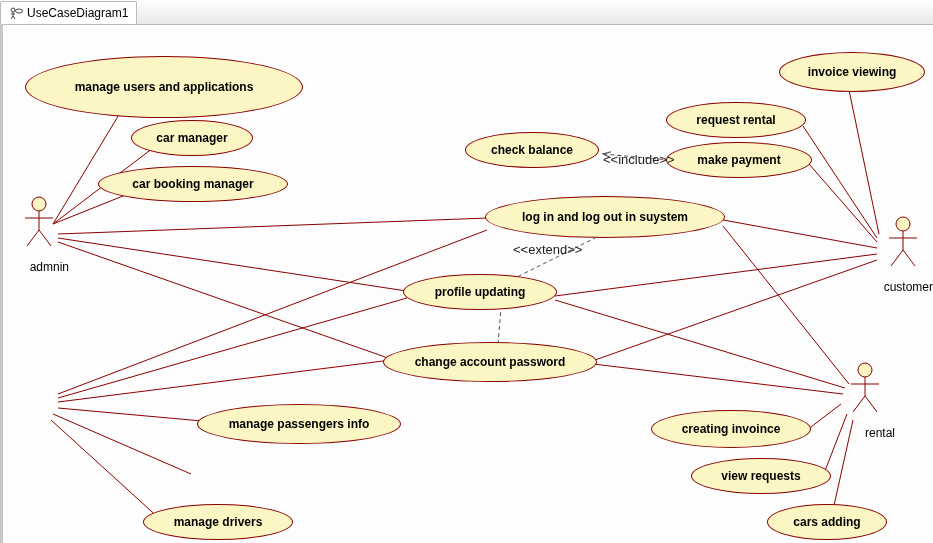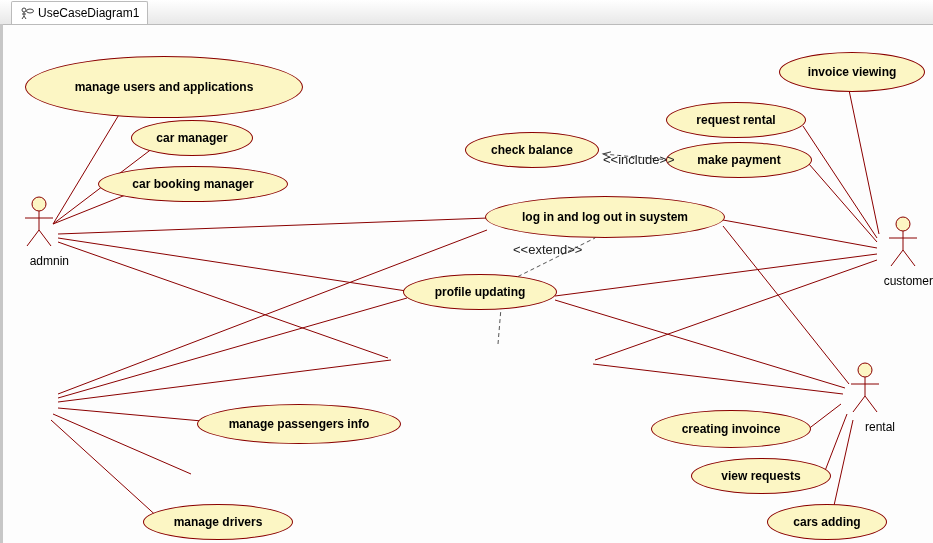--- a/index.html
+++ b/index.html
@@ -1,29 +1,29 @@
 <!DOCTYPE html>
 <html><head>
 <meta charset="utf-8">
 <style>
 html,body{margin:0;padding:0;font-family:"Segoe UI",Arial,sans-serif;font-size:12px;background:#fdfdfd;color:#000}
 .window{width:933px;height:543px;box-sizing:border-box;position:relative;background:#fdfdfd}
 .tabs{height:24px;background:linear-gradient(#fff,#e8e8e8);border-bottom:1px solid #bbb;display:flex;align-items:flex-end}
-.tab{height:22px;border:1px solid #bbb;border-bottom:none;background:#fff;display:flex;align-items:center;padding:0 8px;margin-left:11px;border-radius:2px 2px 0 0}
+.tab{height:22px;border:1px solid #bbb;border-bottom:none;background:#fff;display:flex;align-items:center;padding:0 8px;margin-left:0px;border-radius:2px 2px 0 0}
 .tab-icon{width:14px;height:14px;margin-right:4px;display:inline-flex;align-items:center;justify-content:center}
 .canvas{position:absolute;left:0;right:0;top:24px;bottom:0;overflow:hidden;border-left:3px solid #c7c7c7}
 .dotgrid{position:absolute;inset:0;
   background-image:radial-gradient(circle,#d9d9d9 0.6px,transparent 0.6px);
   background-size:10px 10px;background-position:0 0}
 .uc{position:absolute;background:#fcf6c4;border:1px solid #8a0000;border-radius:50%;
   display:flex;align-items:center;justify-content:center;text-align:right;font-weight:700;
   padding:0 12px;box-sizing:border-box}
 .actor{position:absolute;width:60px;text-align:center}
 .actor svg{display:block;margin:0 auto}
-.actor .albl{margin-top:6px;font-weight:400;white-space:nowrap;transform:translateX(-50%);left:50%;position:relative;display:inline-block}
+.actor .albl{margin-top:12px;font-weight:400;white-space:nowrap;transform:translateX(-50%);left:50%;position:relative;display:inline-block}
 .lines{position:absolute;inset:0;pointer-events:none}
 .rel-label{position:absolute;font-size:13px;color:#222;background:transparent}
 </style>
 </head>
 <body>
 
 <div class="window">
   <div class="tabs">
     <div class="tab">
       <span class="tab-icon">
@@ -106,20 +106,23 @@
       </div>
     <div class="uc" style="left:776px;top:28px;width:146px;height:40px">
       <span>invoice viewing</span>
       </div>
     <div class="uc" style="left:482px;top:172px;width:240px;height:42px">
       <span>log in and log out in suystem</span>
       </div>
     <div class="uc" style="left:400px;top:250px;width:154px;height:36px">
       <span>profile updating</span>
       </div>
+    <div class="uc" style="left:380px;top:318px;width:214px;height:40px">
+      <span>change account password</span>
+      </div>
     <div class="uc" style="left:194px;top:380px;width:204px;height:40px">
       <span>manage passengers info</span>
       </div>
     <div class="uc" style="left:140px;top:480px;width:150px;height:36px">
       <span>manage drivers</span>
       </div>
     <div class="uc" style="left:648px;top:386px;width:160px;height:38px">
       <span>creating invoince</span>
       </div>
     <div class="uc" style="left:688px;top:434px;width:140px;height:36px">

